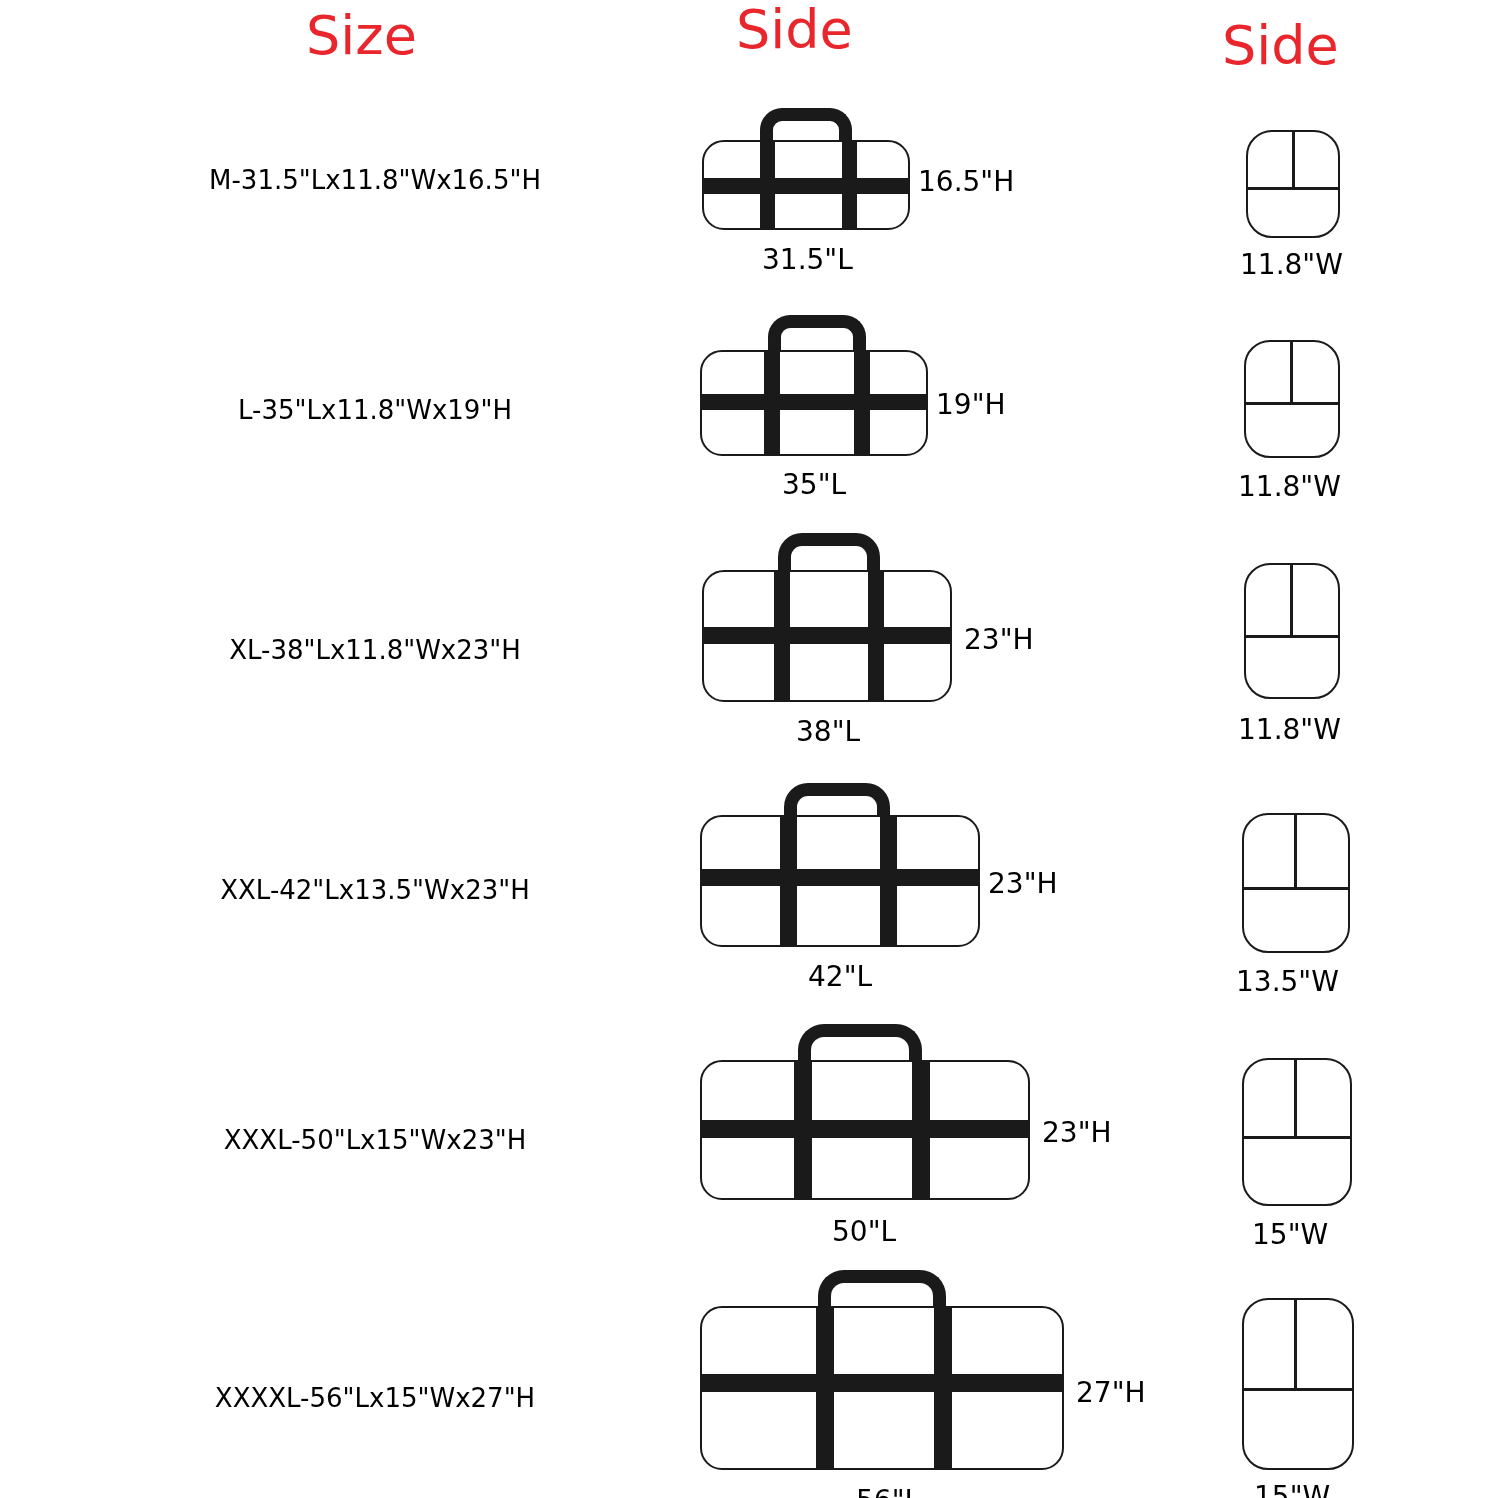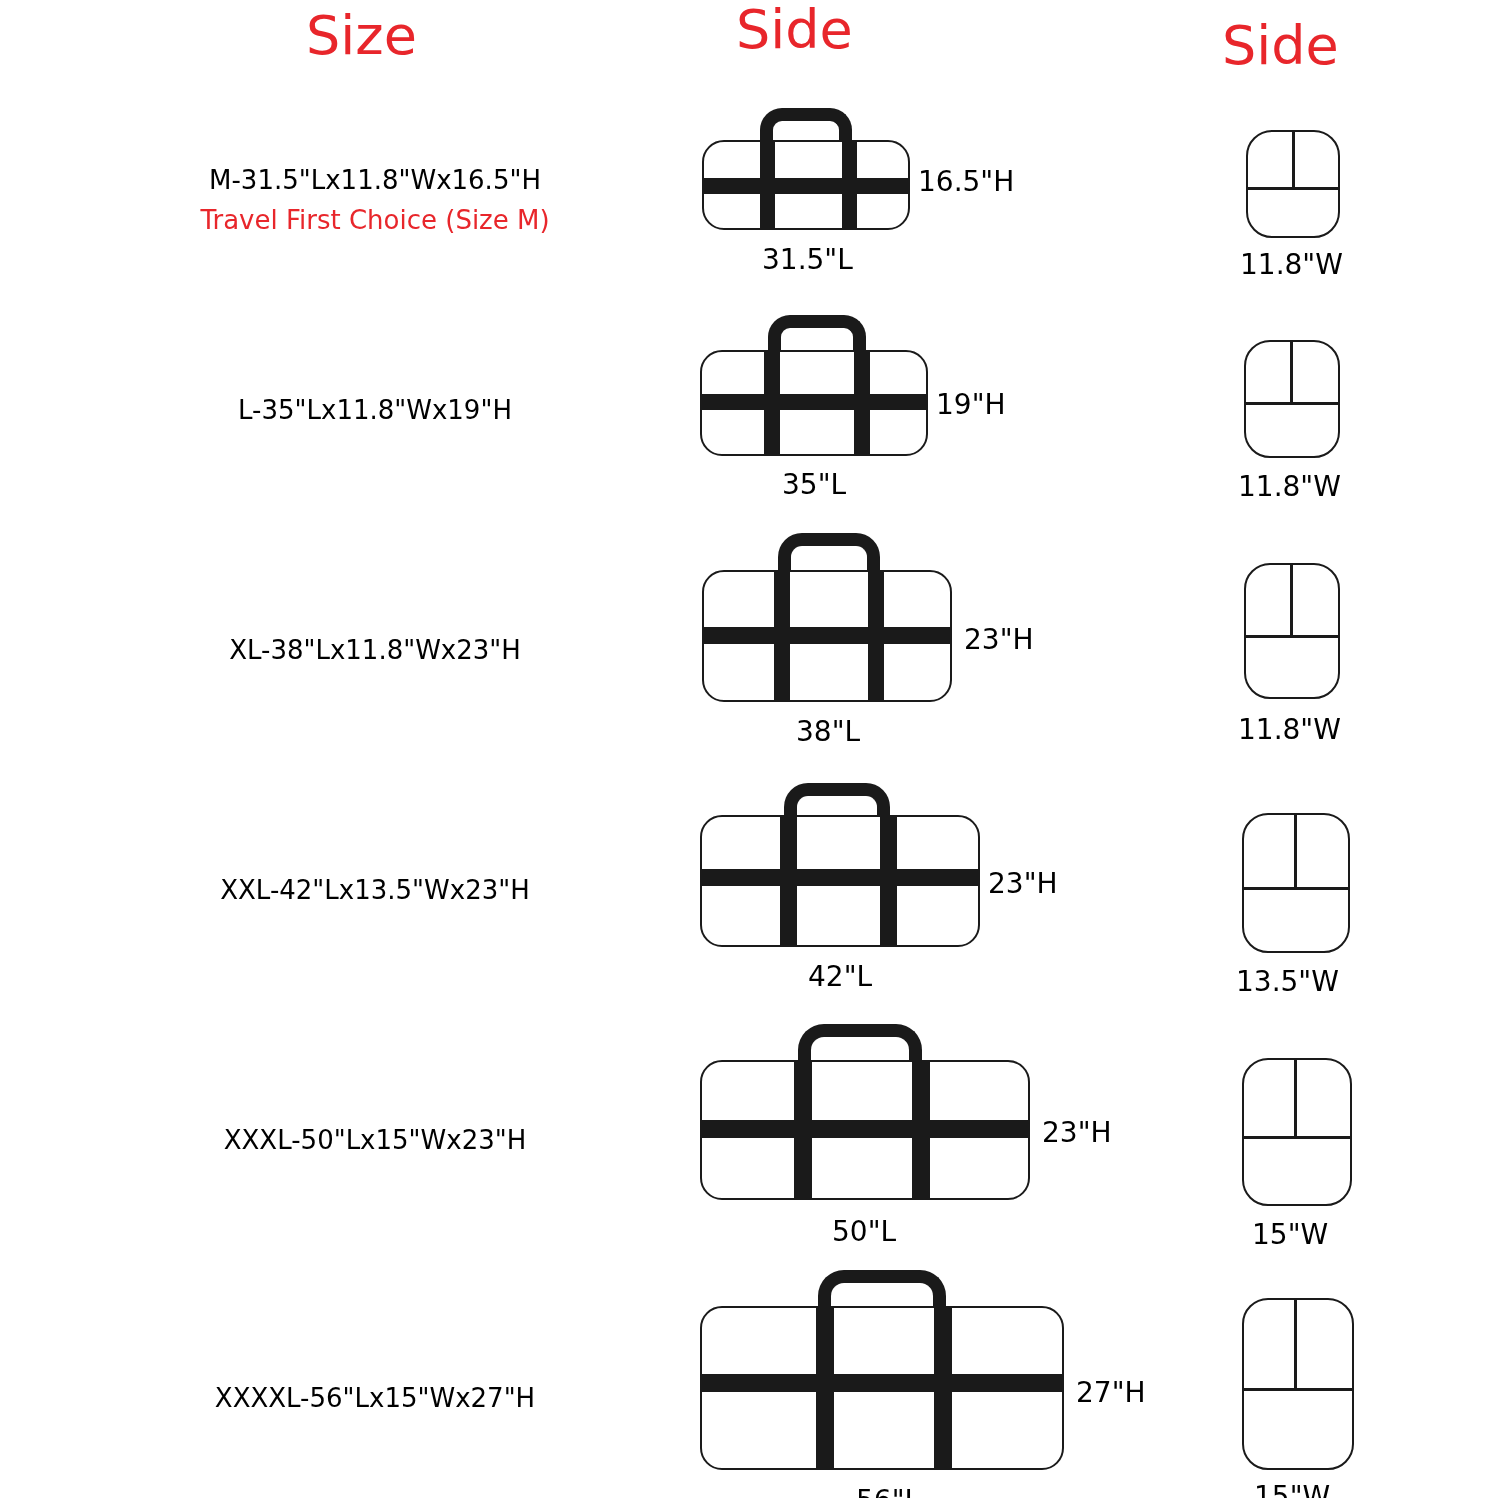--- a/index.html
+++ b/index.html
@@ -126,21 +126,20 @@
 
   <div class="header">
     <div class="col-title h-size">Size</div>
     <div class="col-title h-front">Side</div>
     <div class="col-title h-side">Side</div>
   </div>
 
   <div class="row" style="top:100px; height:200px;">
     <div class="label-wrap" style="top:60px;">
       <div>M-31.5"Lx11.8"Wx16.5"H</div>
-      <div class="red">Travel First Choice (Size M)</div>
     </div>
 
     <div class="handle" style="left:760px; top:8px; width:92px; height:48px; border-radius:22px 22px 0 0;"></div>
     <div class="bag" style="left:702px; top:40px; width:208px; height:90px;">
       <div class="hbar" style="top:36px; height:16px;"></div>
       <div class="vbar" style="left:56px; width:15px;"></div>
       <div class="vbar" style="left:138px; width:15px;"></div>
     </div>
     <div class="dim" style="left:918px; top:65px;">16.5"H</div>
     <div class="dim" style="left:762px; top:143px;">31.5"L</div>

